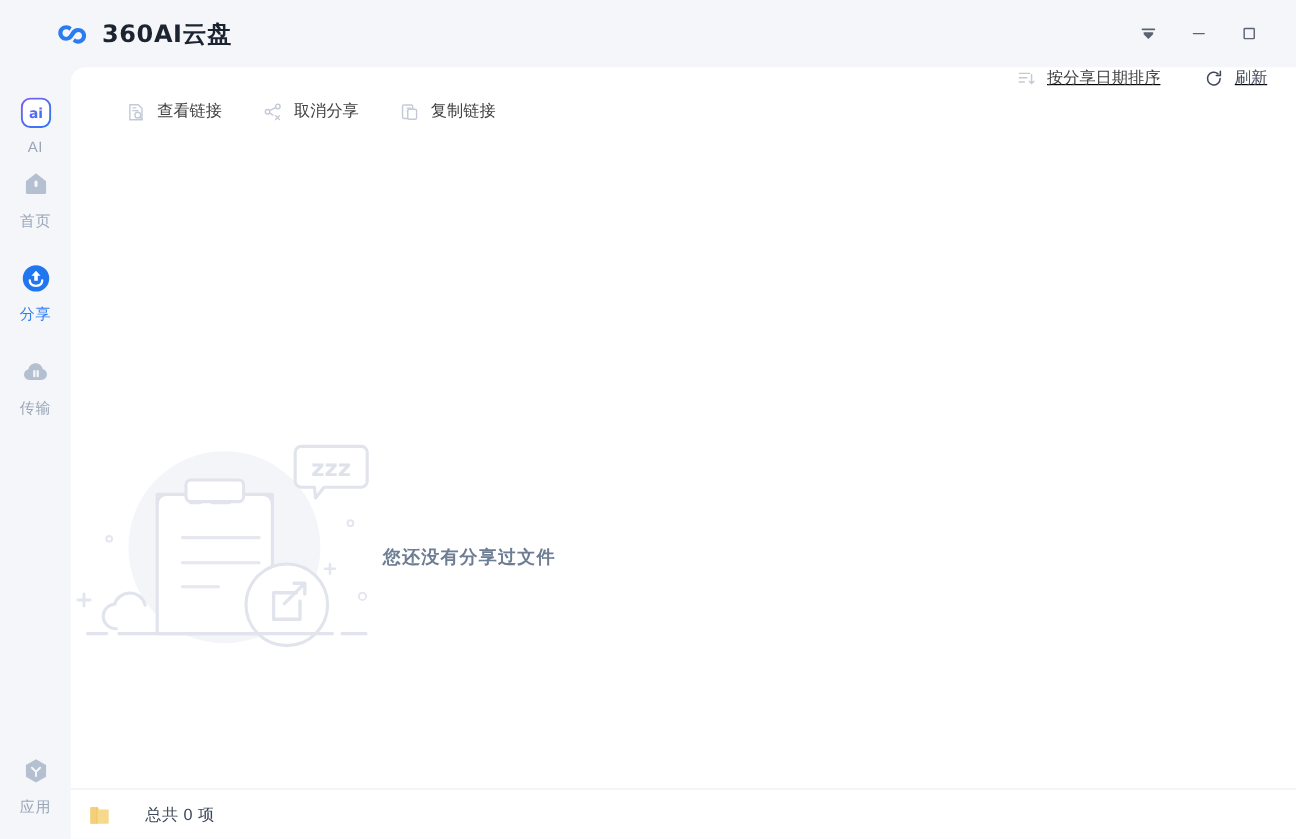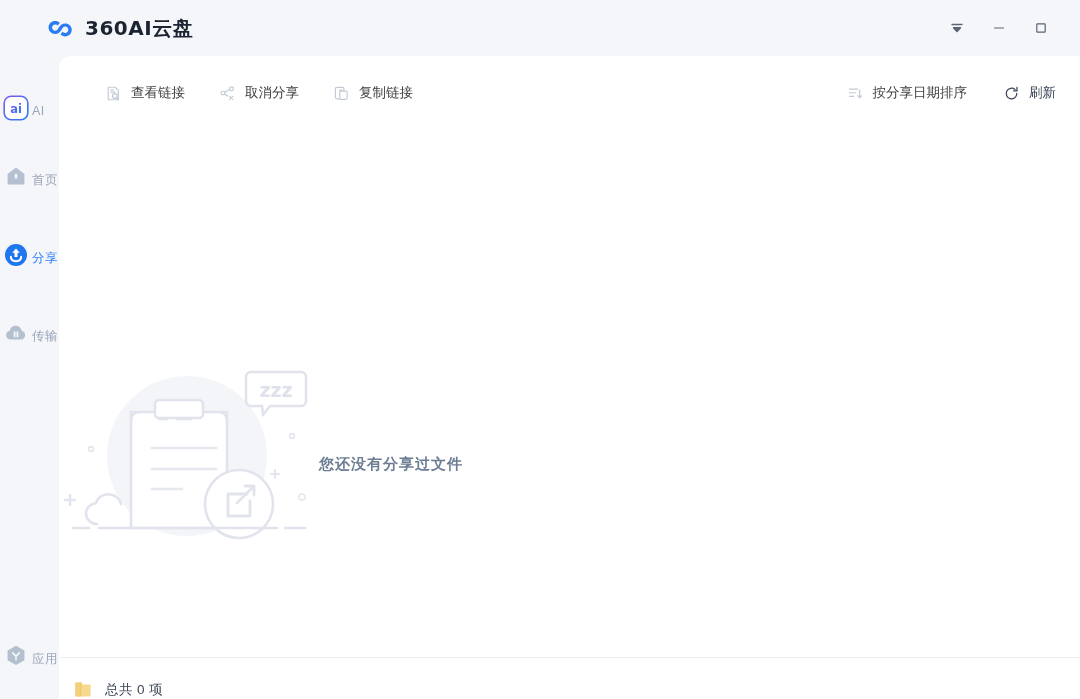--- a/index.html
+++ b/index.html
@@ -43,21 +43,21 @@
 
   
   .sidebar {
     position: absolute; left: 0; top: 56px;
     width: 59px; height: 643px;
     background: #f4f6fa;
     display: flex; flex-direction: column; align-items: center;
   }
   .nav-item {
     width: 59px; height: 78px;
-    display: flex; flex-direction: row;
+    display: flex; flex-direction: column;
     align-items: center; justify-content: flex-start;
     padding-top: 0;
   }
   .nav-icon {
     width: 32px; height: 32px;
     display: flex; align-items: center; justify-content: center;
   }
   .nav-label {
     margin-top: 6px;
     font-size: 12.5px;
@@ -77,21 +77,21 @@
     overflow: hidden;
   }
   .toolbar {
     position: relative;
     height: 74px;
     display: flex; align-items: center;
   }
   .tb-left { display: flex; align-items: center; padding-left: 46px; gap: 34px; }
   .tb-right {
     position: absolute; right: 24px; top: 0; height: 74px;
-    display: flex; align-items: center; gap: 36px;
+    display: flex; align-items: flex-start; gap: 36px; text-decoration: underline;
   }
   .tb-btn {
     display: flex; align-items: center; gap: 9px;
     font-size: 13.5px;
     color: #404040;
     white-space: nowrap;
   }
   .tb-btn.enabled { color: #3d4757; }
   .tb-ico { width: 17px; height: 17px; display: block; }
 
@@ -110,22 +110,22 @@
     color: #6d7d93;
     font-weight: 700;
     letter-spacing: 1px;
   }
 
   
   .statusbar {
     position: absolute; left: 0; bottom: 0;
     width: 1021px; height: 42px;
     border-top: 1px solid #eceff4;
-    display: flex; align-items: flex-end;
-    padding-left: 14px; gap: 12px;
+    display: flex; align-items: center;
+    padding-left: 14px; gap: 28px;
     background: #ffffff;
   }
   .status-ico { width: 20px; height: 20px; display: block; }
   .status-text { font-size: 13.5px; color: #3d4757; letter-spacing: 0.4px; }
 </style>
 </head>
 <body>
 
 <div class="app">
 

